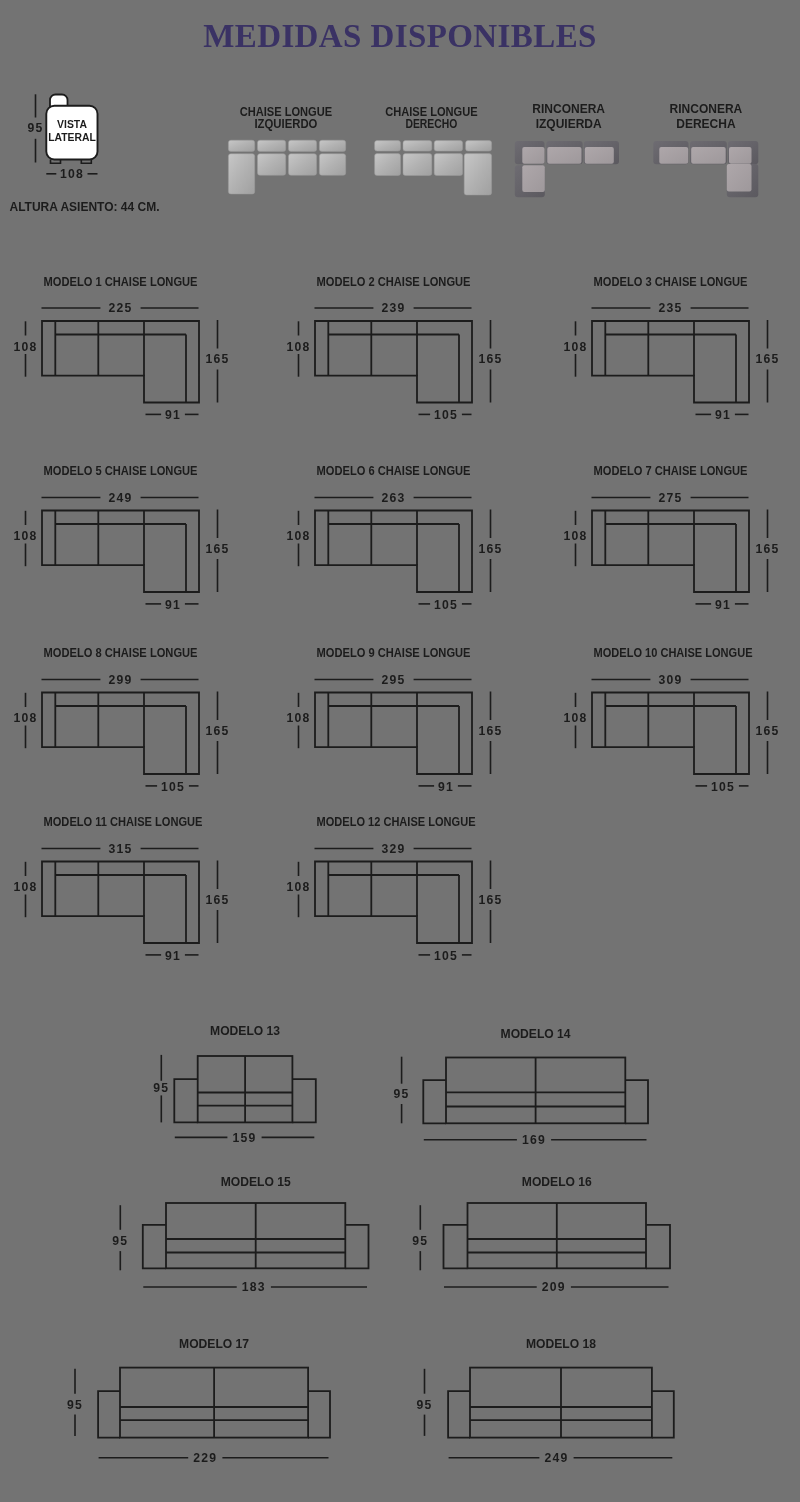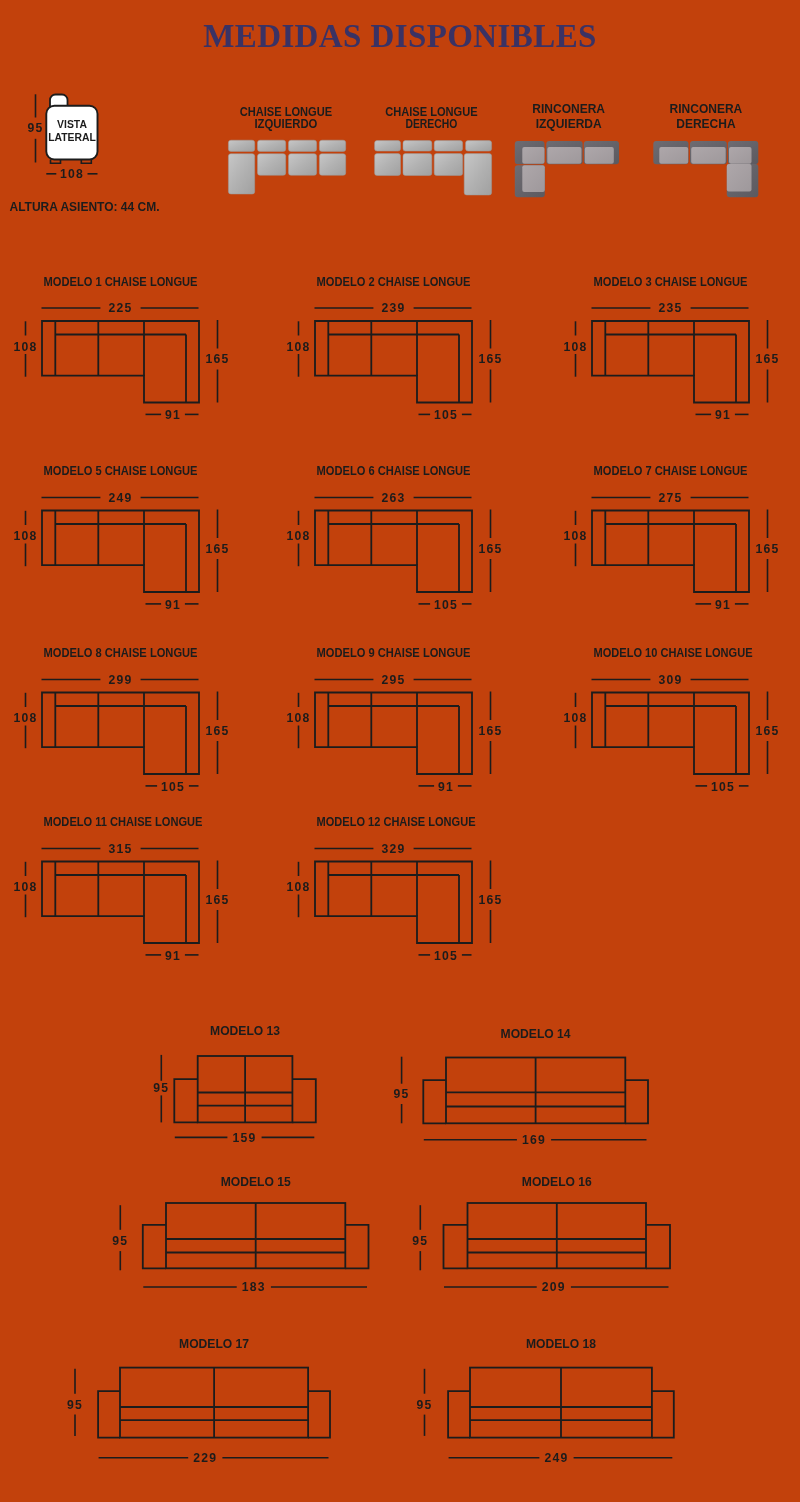--- a/index.html
+++ b/index.html
@@ -1,14 +1,14 @@
 <!DOCTYPE html>
 <html><head><meta charset="utf-8"><title>Medidas</title><style>
 html,body{margin:0;padding:0;background:#fff;}
-#page{position:relative;width:800px;height:1502px;background:#c2410c;overflow:hidden;}
+#page{position:relative;width:800px;height:1502px;background:#737373;overflow:hidden;}
 </style></head><body>
 <div id="page">
 <svg width="800" height="1502" viewBox="0 0 800 1502">
 <defs>
 <linearGradient id="gl" x1="0" y1="0" x2="1" y2="1">
 <stop offset="0" stop-color="#c7c7c7"></stop>
           <stop offset="0.5" stop-color="#b2b2b2"></stop>
           <stop offset="1" stop-color="#a0a0a0"></stop>
 </linearGradient>
 <linearGradient id="gd" x1="0" y1="0" x2="1" y2="1">

